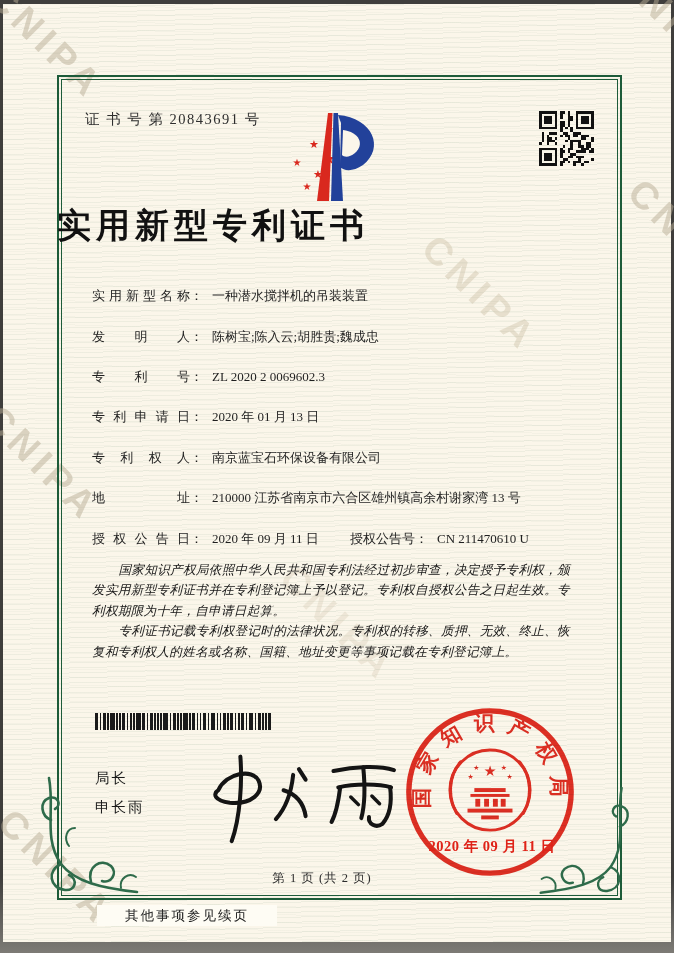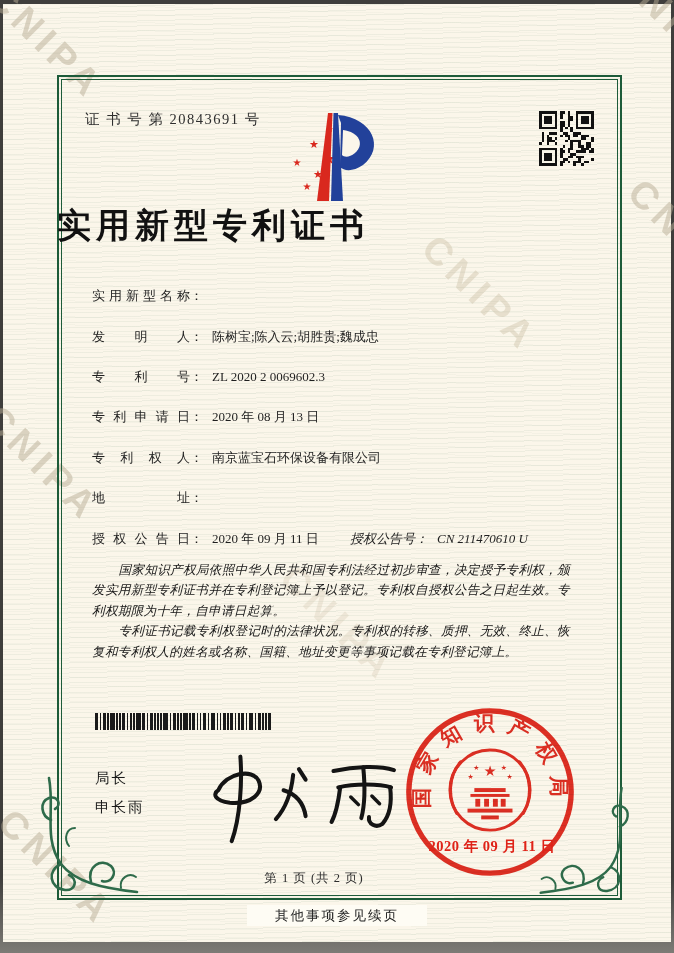--- a/index.html
+++ b/index.html
@@ -35,38 +35,38 @@
   .logo{position:absolute;left:277px;top:106px;width:106px;height:100px;z-index:3;}
   .qr{position:absolute;left:536px;top:107px;width:55px;height:55px;z-index:3;}
   .title{position:absolute;left:54px;top:199px;width:561px;text-align:left;z-index:3;
          font-size:34px;font-weight:bold;letter-spacing:5px;color:#111;}
   
   .fields{position:absolute;left:89px;top:272px;z-index:3;}
   .frow{height:40.4px;display:flex;align-items:center;white-space:nowrap;
         position:relative;width:524px;font-size:13px;color:#1f1f1f;}
   .flabel{display:inline-block;width:98px;text-align:justify;text-align-last:justify;}
   .fcolon{margin-right:9px;}
-  .grant2{position:absolute;left:258px;top:0;height:40.4px;display:flex;align-items:center;font-style:italic;}
+  .grant2{position:absolute;left:258px;top:0;height:40.4px;display:flex;align-items:center;}
   
   .paras{position:absolute;left:89px;top:556px;width:478px;z-index:3;}
   .paras p{margin:0;font-size:12.6px;line-height:20.4px;text-indent:2.1em;
            text-align:justify;font-style:italic;color:#171717;letter-spacing:0.3px;}
   
   .barcode{position:absolute;left:92px;top:709px;width:178px;height:17px;z-index:3;}
   .director{position:absolute;left:92px;top:760px;z-index:3;
             font-family:"Liberation Sans","DejaVu Sans",sans-serif;
             font-size:14.5px;color:#1b1b1b;letter-spacing:2px;line-height:29px;}
   .signature{position:absolute;left:186px;top:744px;width:216px;height:96px;z-index:5;}
   .seal{position:absolute;left:399px;top:700px;width:176px;height:176px;z-index:4;
         opacity:0.94;mix-blend-mode:multiply;}
   .sealdate{position:absolute;left:408px;top:833px;width:162px;text-align:center;z-index:5;
             font-size:14.5px;font-weight:bold;color:var(--seal_red,#df2318);letter-spacing:0.5px;}
   .pageinfo{position:absolute;left:54px;top:866px;width:514px;text-align:center;z-index:3;
-            font-size:12.5px;color:#2c2c2c;letter-spacing:1px;}
-  .footnote{position:absolute;left:94px;top:903px;width:480px;text-align:center;z-index:3;
+            font-size:12.5px;color:#2c2c2c;letter-spacing:1px;padding-left:8px;}
+  .footnote{position:absolute;left:94px;top:903px;width:480px;z-index:3;
             font-size:13.5px;color:#222;letter-spacing:2px;}
   .footnote span{background:#fefcf4;padding:3px 28px;}
 </style>
 </head>
 <body>
 
 <div class="page">
   <div class="paper">
 
     <span class="wm wm1">CNIPA</span>
@@ -324,44 +324,46 @@
         <rect x="13" y="20" width="1" height="1" fill="#111"></rect>
         <rect x="16" y="20" width="1" height="1" fill="#111"></rect>
       </svg>
 
     <div class="title">实用新型专利证书</div>
 
     <div class="fields">
       <div class="frow">
         <span class="flabel">实用新型名称</span>
           <span class="fcolon">：</span>
+        <span class="fvalue">一种潜水搅拌机的吊装装置</span>
       </div>
       <div class="frow">
         <span class="flabel">发明人</span>
           <span class="fcolon">：</span>
         <span class="fvalue">陈树宝;陈入云;胡胜贵;魏成忠</span>
       </div>
       <div class="frow">
         <span class="flabel">专利号</span>
           <span class="fcolon">：</span>
         <span class="fvalue">ZL 2020 2 0069602.3</span>
       </div>
       <div class="frow">
         <span class="flabel">专利申请日</span>
           <span class="fcolon">：</span>
-        <span class="fvalue">2020 年 08 月 13 日</span>
+        <span class="fvalue">2020 年 01 月 13 日</span>
       </div>
       <div class="frow">
         <span class="flabel">专利权人</span>
           <span class="fcolon">：</span>
         <span class="fvalue">南京蓝宝石环保设备有限公司</span>
       </div>
       <div class="frow">
         <span class="flabel">地址</span>
           <span class="fcolon">：</span>
+        <span class="fvalue">210000 江苏省南京市六合区雄州镇高余村谢家湾 13 号</span>
       </div>
       <div class="frow">
         <span class="flabel">授权公告日</span>
           <span class="fcolon">：</span>
         <span class="fvalue">2020 年 09 月 11 日</span>
         <span class="grant2">
           <span>授权公告号</span>
             <span class="fcolon">：</span>
           <span>CN 211470610 U</span>
         </span>

